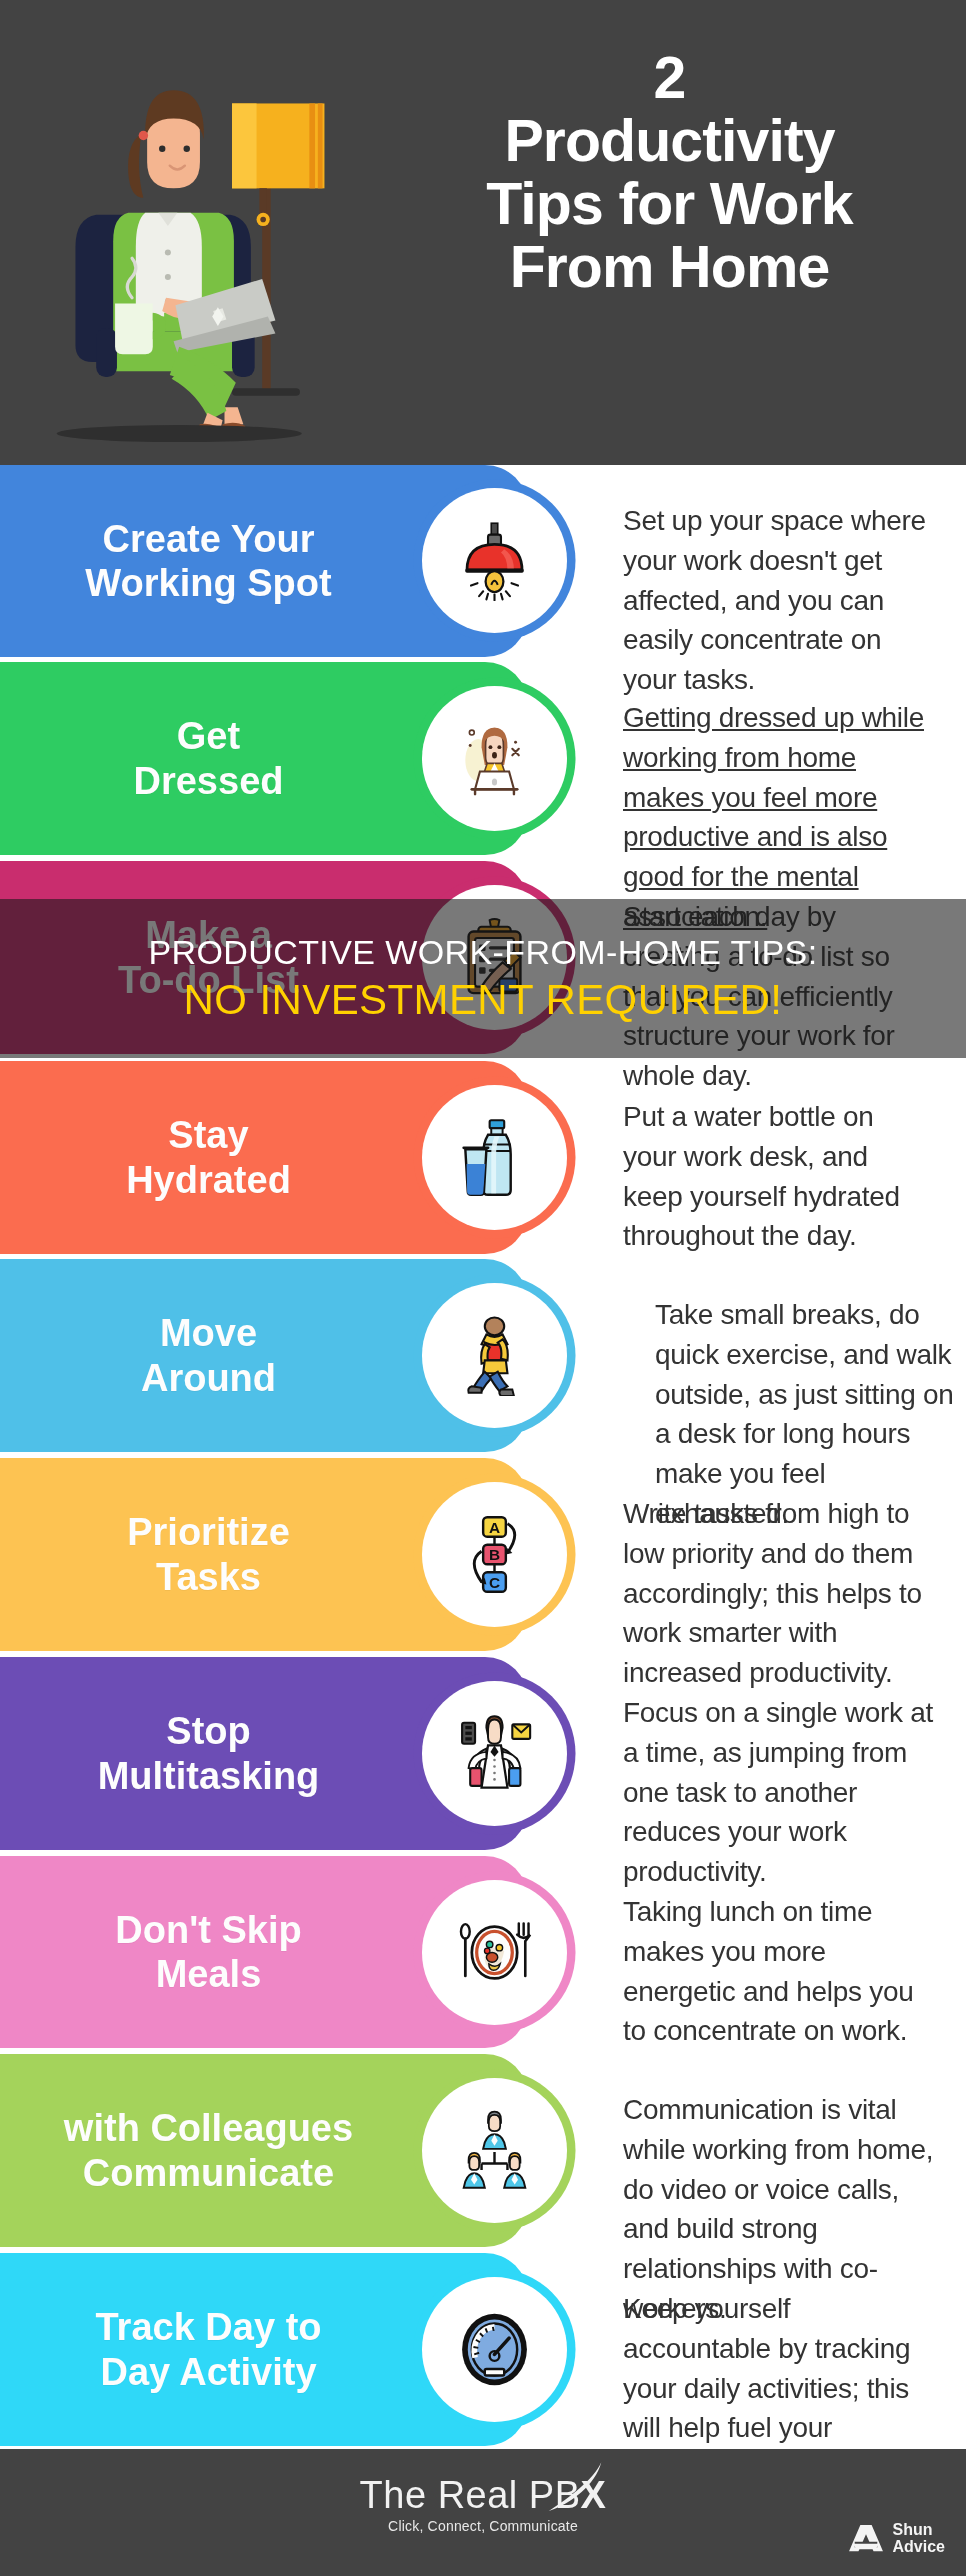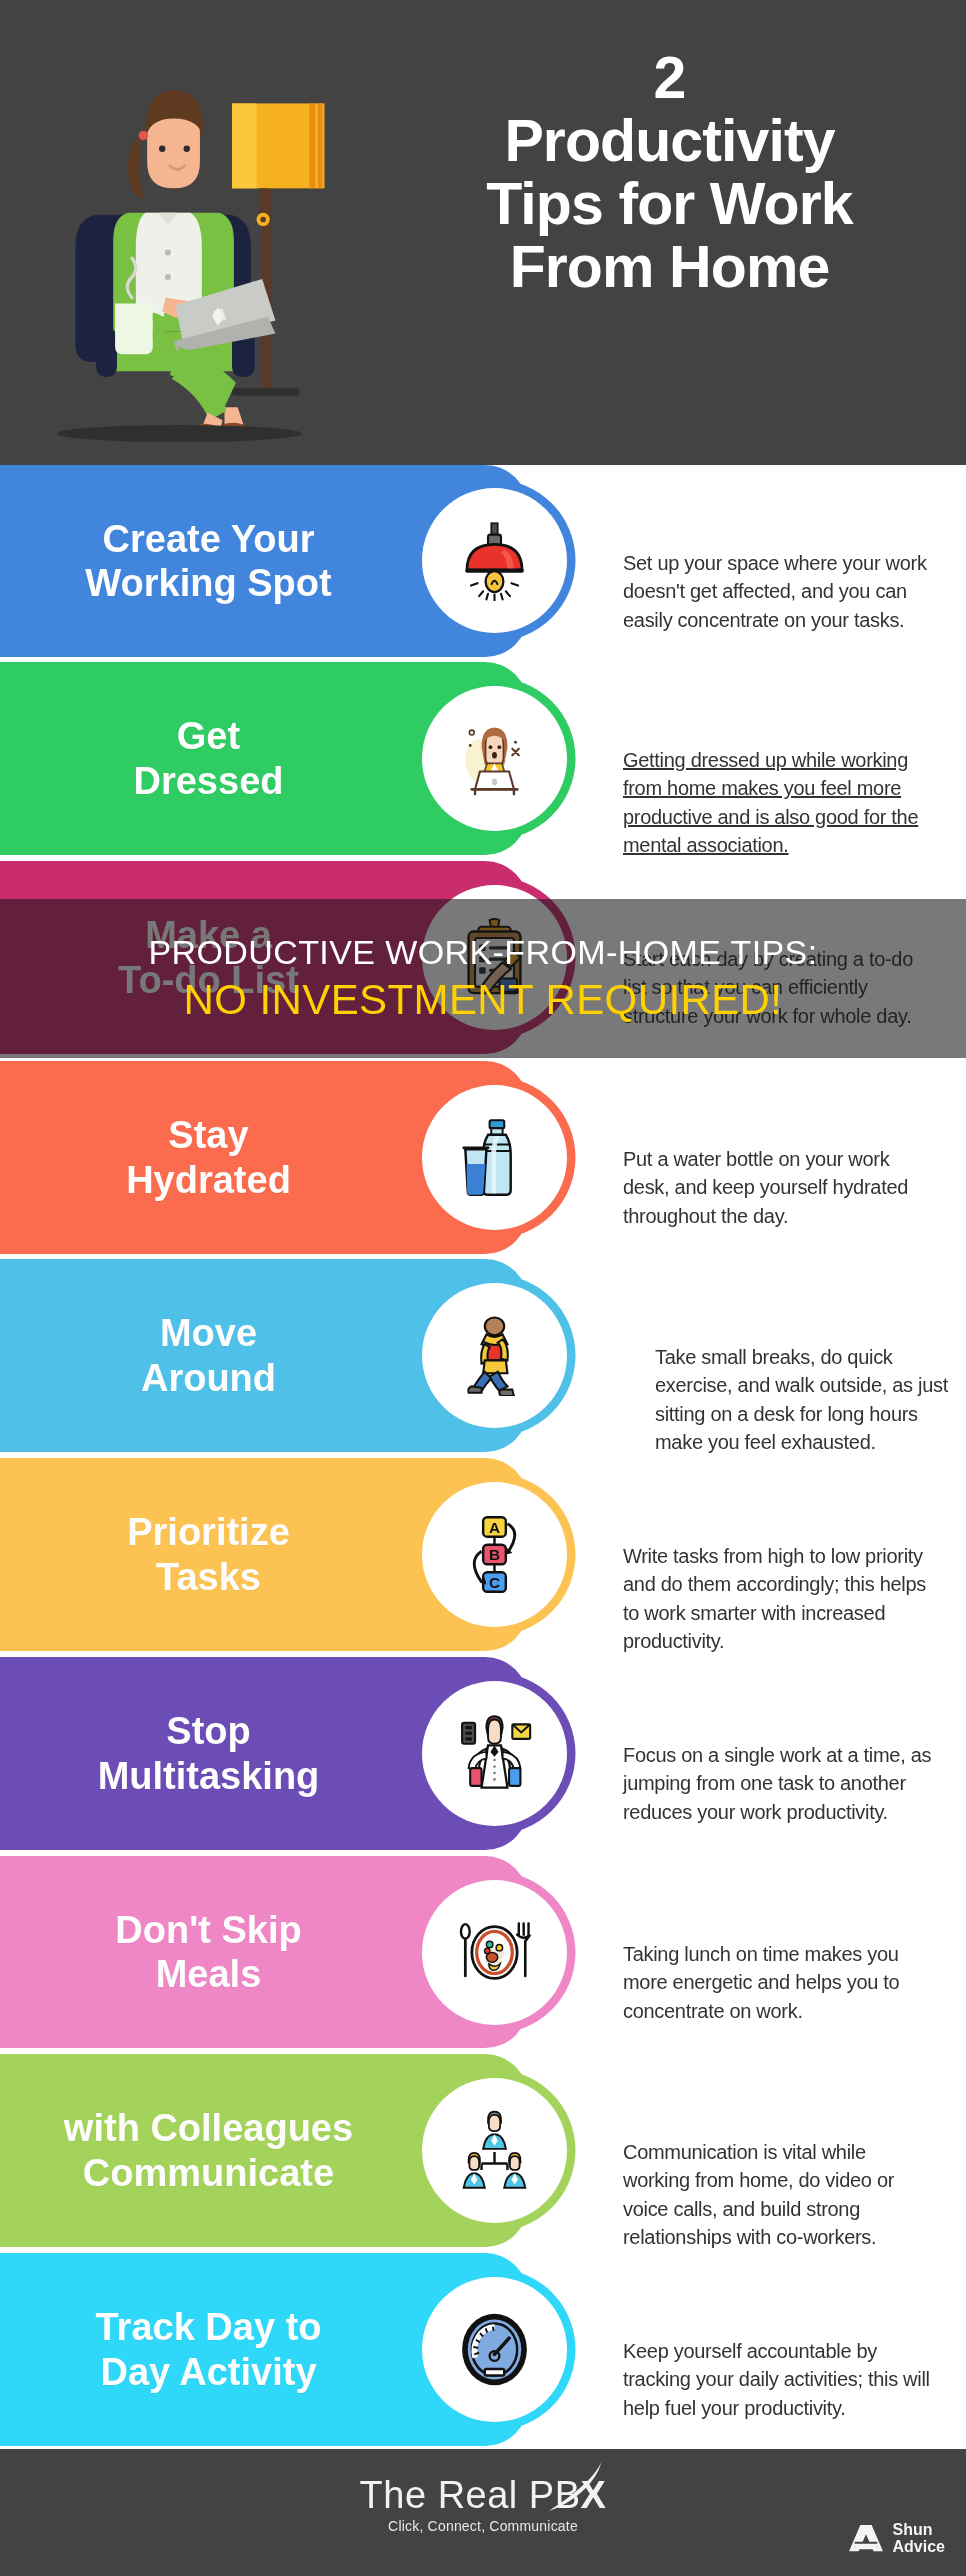--- a/index.html
+++ b/index.html
@@ -36,21 +36,21 @@
   }
   .bar-title span { display:block; }
   .circle {
     position:absolute; border-radius:50%;
     background:#ffffff; display:flex; align-items:center; justify-content:center;
   }
   .circle-inner { width:86%; height:86%; display:flex; align-items:center; justify-content:center; }
   .desc {
     position:absolute; color:#333333;
     font-family:"Liberation Sans", sans-serif;
-    font-size:20px; line-height:1.42; letter-spacing:-0.3px;margin-top:48px;
+    font-size:28px; line-height:1.42; letter-spacing:-0.3px;
   }
 
   
   .footer {
     position:absolute; left:0; bottom:0; width:966px; height:127px;
     background:#434343;
   }
   .brand { position:absolute; left:0; right:0; top:24.5px; text-align:center; }
   .brand-main {
     color:#f2f2f2; font-size:38px; font-weight:normal; letter-spacing:0.5px;

